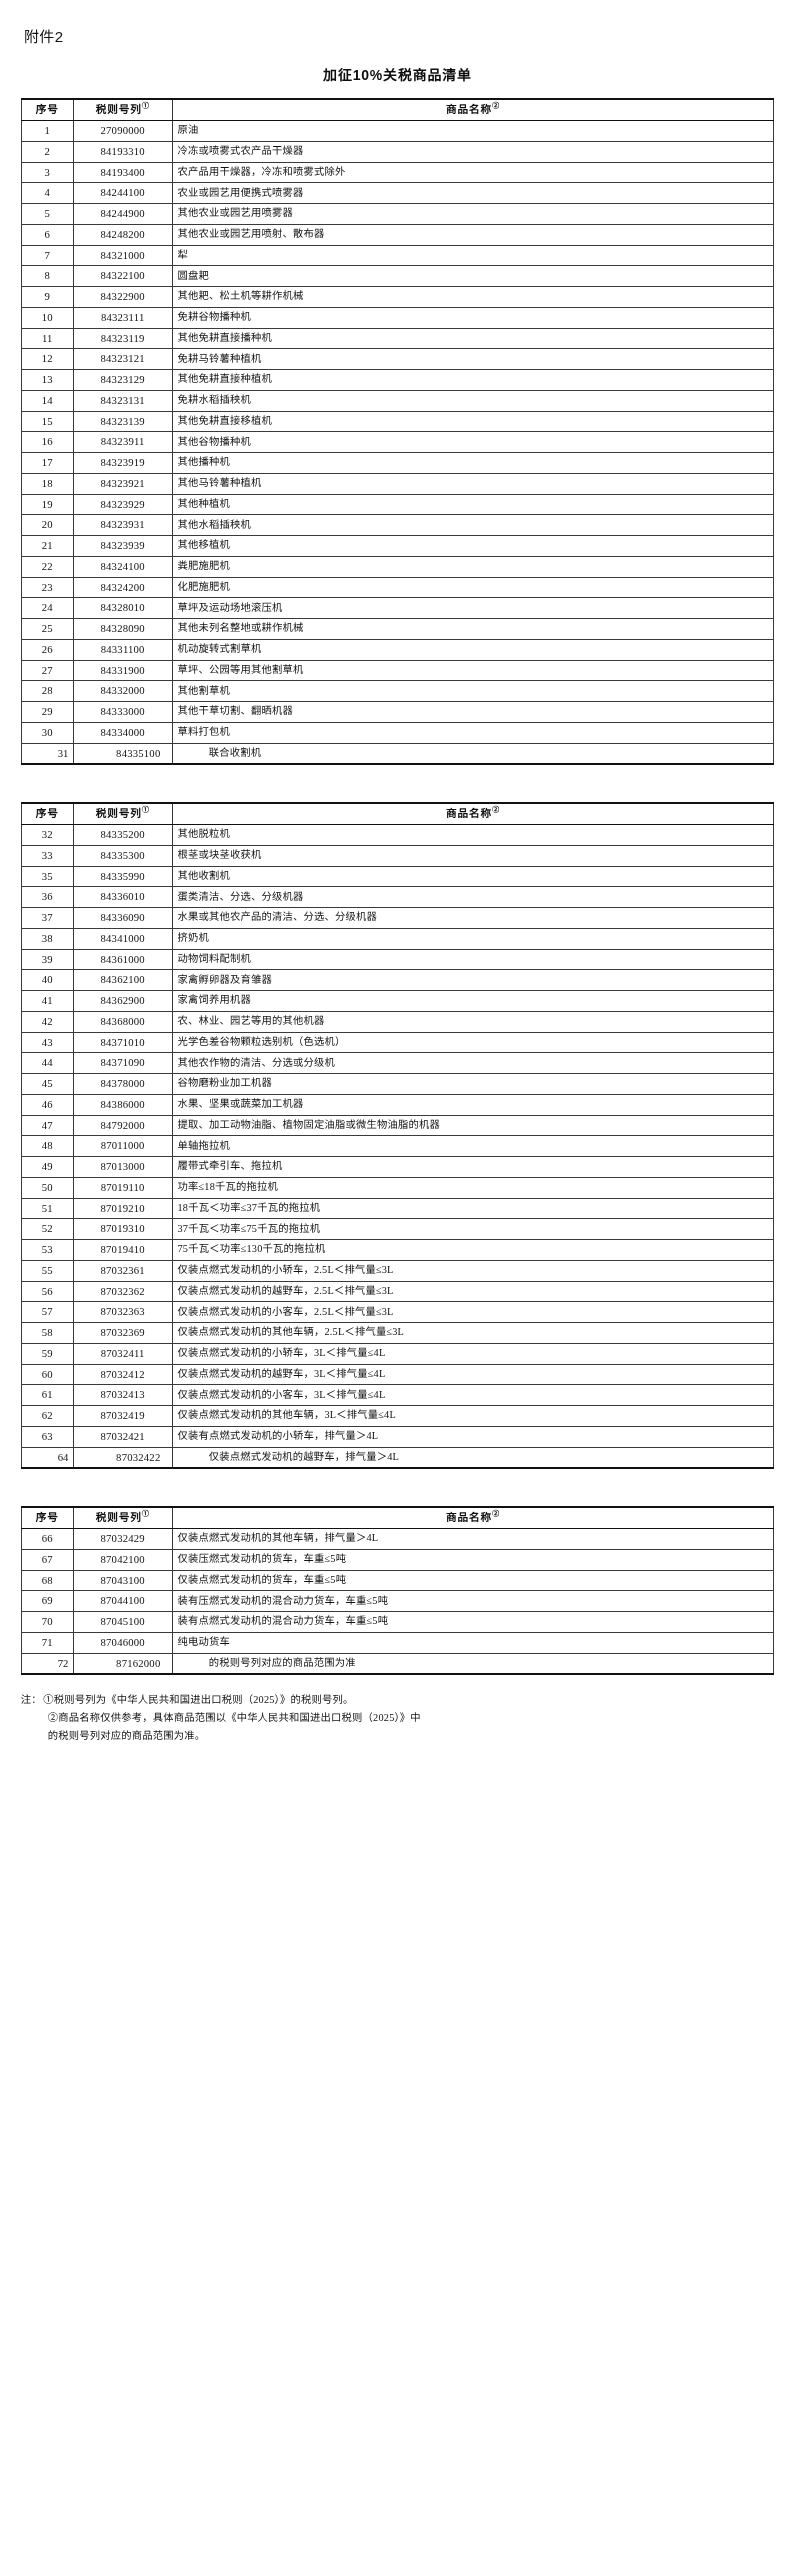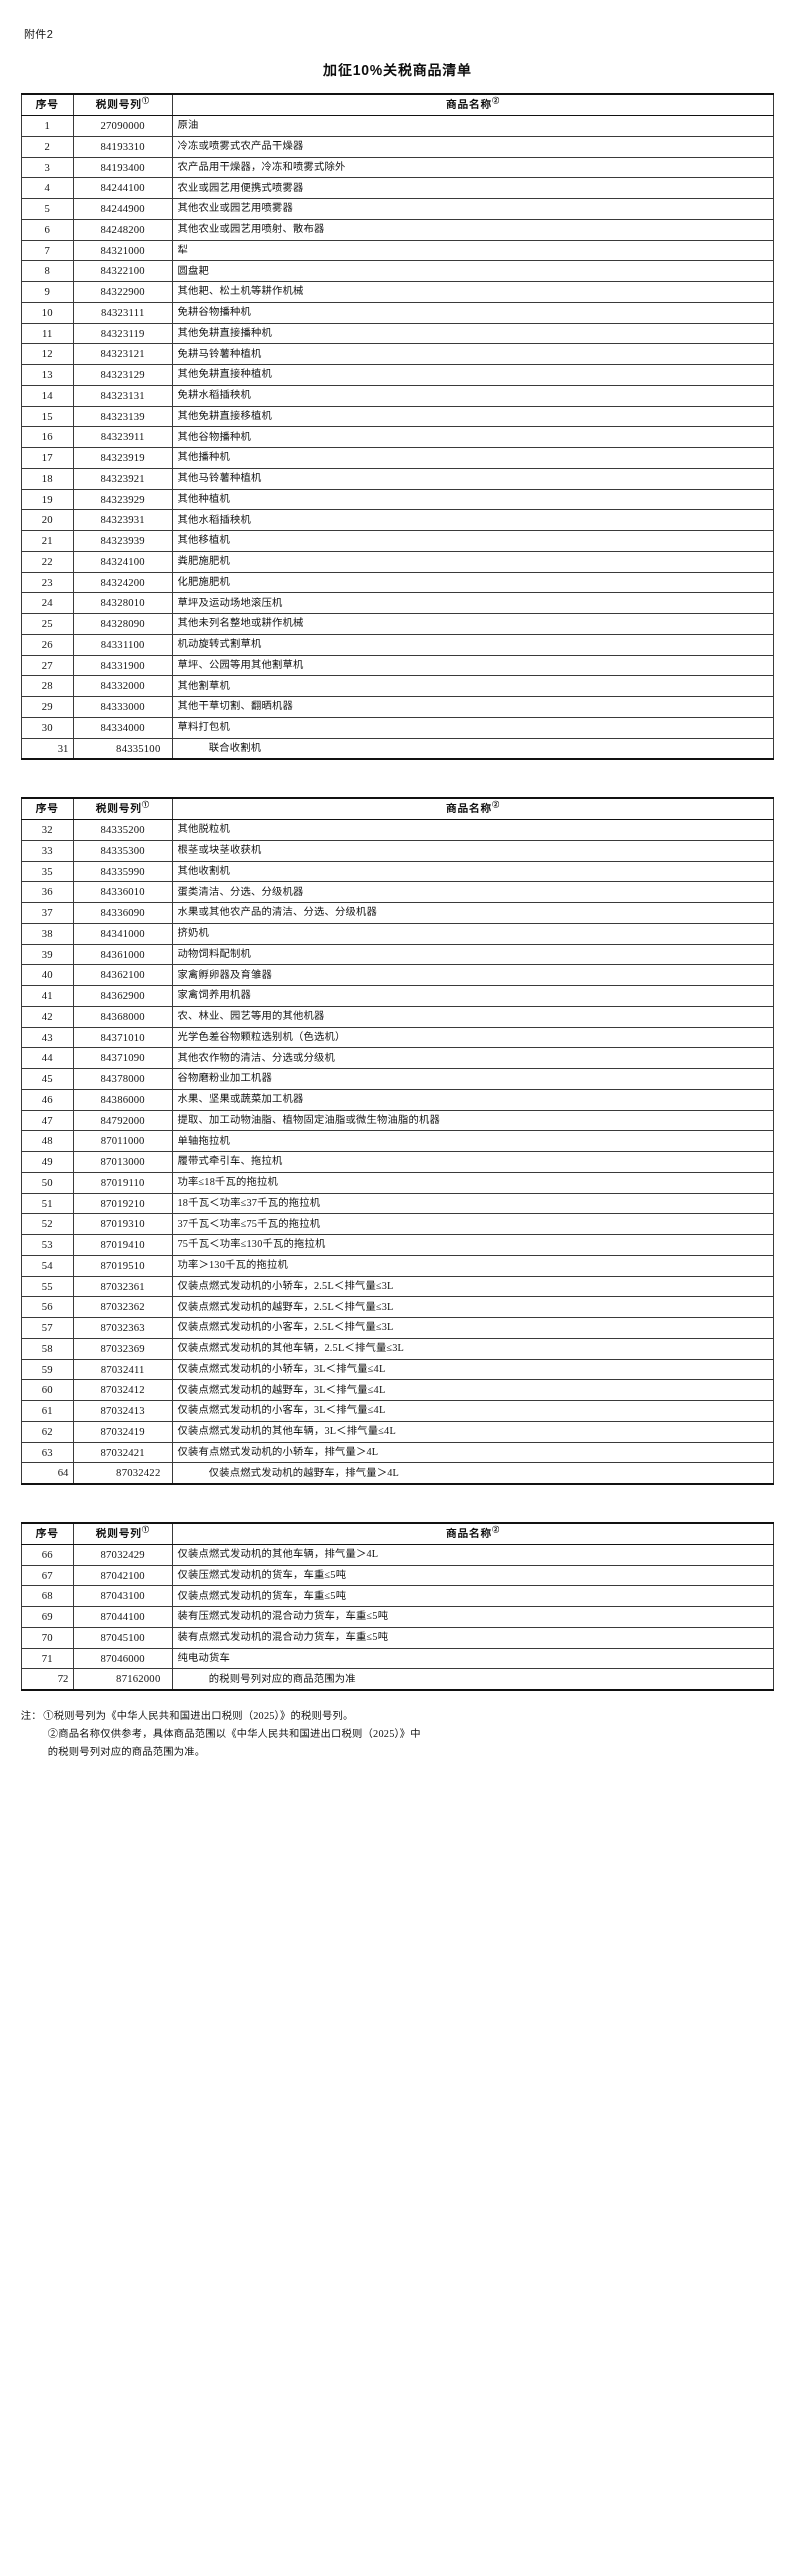--- a/index.html
+++ b/index.html
@@ -13,21 +13,21 @@
     color: #111111;
     -webkit-font-smoothing: antialiased;
   }
   .page {
     width: 795px;
     box-sizing: border-box;
     padding: 20.7px 20.7px 19px 20.7px;
     background: #ffffff;
   }
   .attachment-label {
-    font-size: 11px;
+    font-size: 15px;
     font-family: "Liberation Sans", "DejaVu Sans", sans-serif;
     color: #111;
     margin: 4.8px 0 0 3.2px;
     letter-spacing: 0.4px;
   }
   .doc-title {
     text-align: center;
     font-size: 14px;
     font-weight: bold;
     font-family: "Liberation Sans", "DejaVu Sans", sans-serif;
@@ -408,25 +408,20 @@
           </tr>
           <tr>
             <td class="seq">52</td>
             <td class="code">87019310</td>
             <td class="name">37千瓦＜功率≤75千瓦的拖拉机</td>
           </tr>
           <tr>
             <td class="seq">53</td>
             <td class="code">87019410</td>
             <td class="name">75千瓦＜功率≤130千瓦的拖拉机</td>
-          </tr>
-          <tr>
-            <td class="seq">54</td>
-            <td class="code">87019510</td>
-            <td class="name">功率＞130千瓦的拖拉机</td>
           </tr>
           <tr>
             <td class="seq">55</td>
             <td class="code">87032361</td>
             <td class="name">仅装点燃式发动机的小轿车，2.5L＜排气量≤3L</td>
           </tr>
           <tr>
             <td class="seq">56</td>
             <td class="code">87032362</td>
             <td class="name">仅装点燃式发动机的越野车，2.5L＜排气量≤3L</td>

